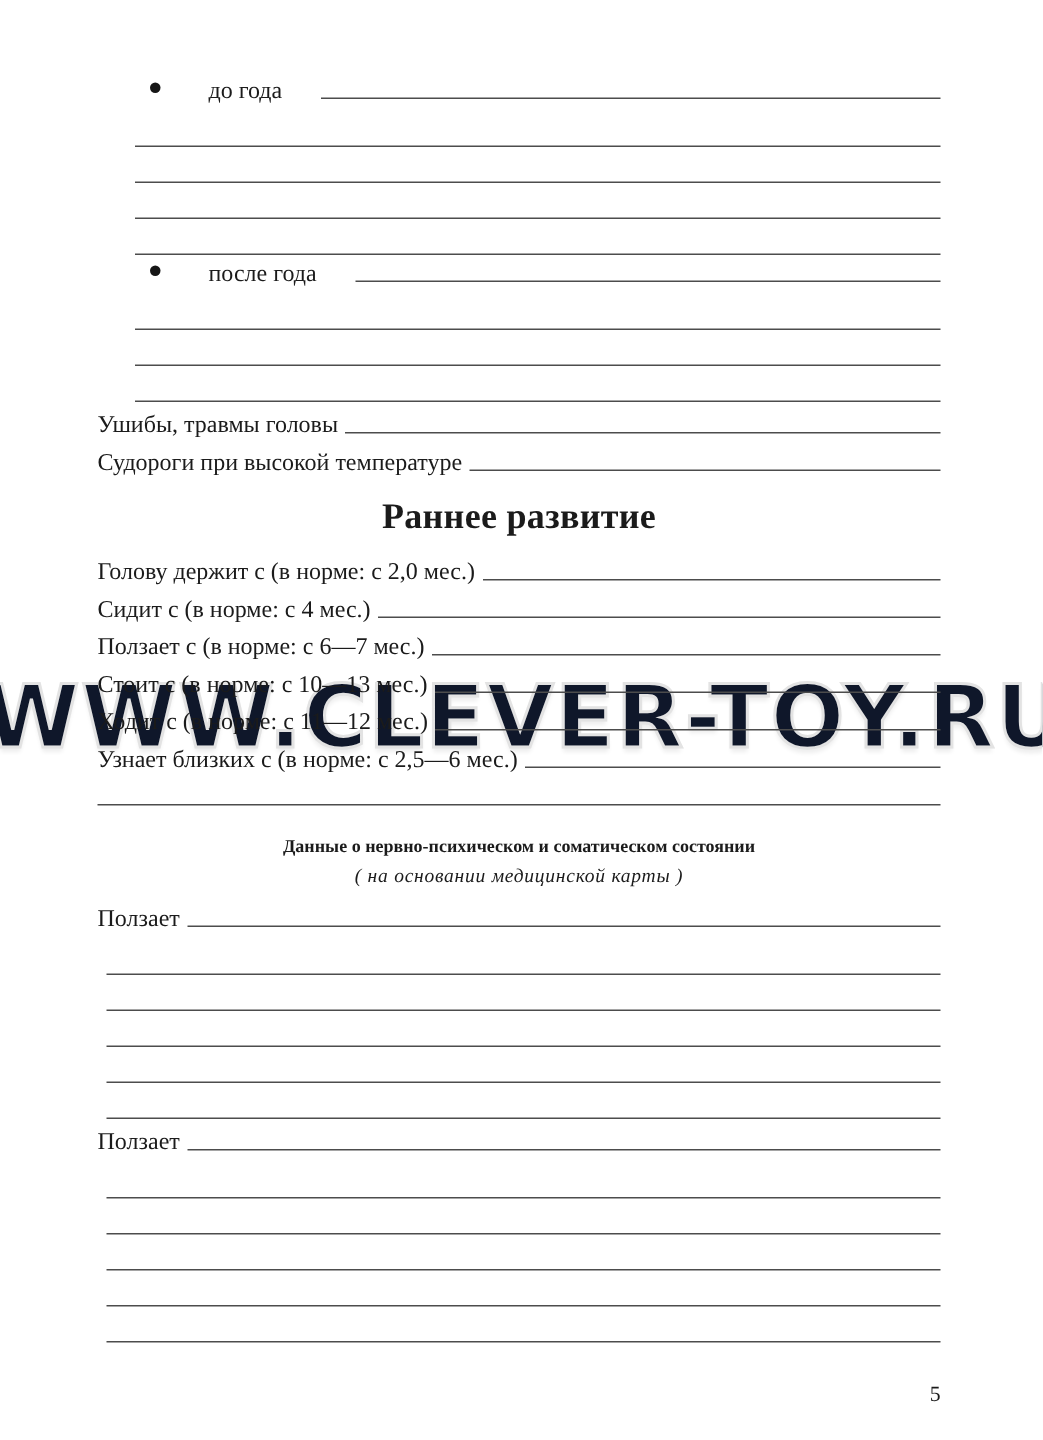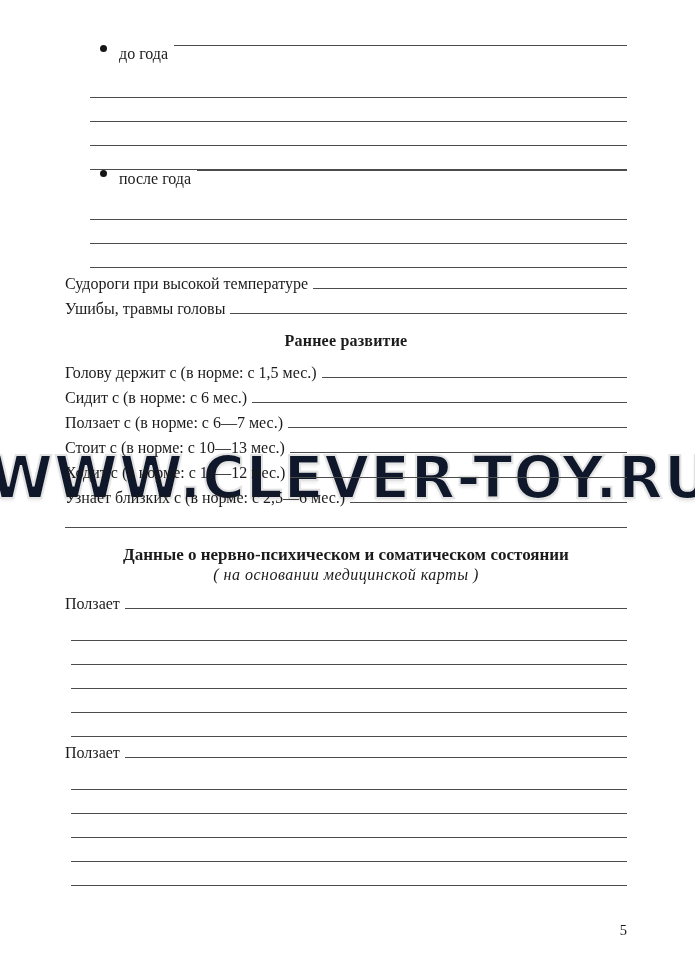--- a/index.html
+++ b/index.html
@@ -15,43 +15,43 @@
   }
   .content {
     position:absolute; left:65px; right:68px; top:45px;
     z-index:2;
   }
   
   .frow { display:flex; align-items:flex-end; height:25px; }
   .frow .lbl { white-space:nowrap; padding-right:5px; }
   .frow .fill { flex:1; border-bottom:1.2px solid #4c4c4c; margin-bottom:4px; }
   
-  .brow { display:flex; align-items:flex-start; height:25px; margin-left:35px; }
+  .brow { display:flex; align-items:flex-end; height:25px; margin-left:35px;gap:20px; }
   .brow .dot {
     width:7px; height:7px; border-radius:50%;
     background:#161616; margin-bottom:8px; margin-right:12px; flex:0 0 auto;
   }
   .brow .lbl { white-space:nowrap; padding-right:6px; }
   .brow .fill { flex:1; border-bottom:1.2px solid #4c4c4c; margin-bottom:4px; }
   
   .blank { height:24px; border-bottom:1.2px solid #4c4c4c; }
   .blank.indent { margin-left:25px; }
   .blank.small-indent { margin-left:6px; }
   .blank.gap-top { margin-top:4px; }
   
   .h1 {
-    text-align:center; font-weight:bold; font-size:16px;
+    text-align:center; font-weight:bold; font-size:24px;
     margin-top:14px; margin-bottom:7px; letter-spacing:0.2px;
   }
   .h2 {
-    text-align:center; font-weight:bold; font-size:17px;
+    text-align:center; font-weight:bold; font-size:12px;
     margin-top:13px; line-height:20px;
   }
   .h2sub {
-    text-align:center; font-style:italic; font-size:16px;
+    text-align:center; font-style:italic; font-size:13px;
     line-height:20px; margin-bottom:3px; letter-spacing:0.5px;
   }
   .watermark {
     position:absolute; left:36px; right:30px; top:450px; height:56px;
     z-index:1;
     display:flex; align-items:center; justify-content:center;
     font-family:"DejaVu Sans", sans-serif;
     font-weight:bold; font-size:58px; letter-spacing:1px;
     color:#0f172a;
     -webkit-text-stroke:2px #e3e3e3;
@@ -86,36 +86,36 @@
     <div class="brow" style="height:22px;">
       <span class="dot"></span>
       <span class="lbl">после года</span>
       <span class="fill"></span>
     </div>
     <div class="blank indent gap-top"></div>
     <div class="blank indent"></div>
     <div class="blank indent"></div>
 
     <div class="frow">
-      <span class="lbl">Судороги при высокой температуре</span>
+      <span class="lbl">Ушибы, травмы головы</span>
       <span class="fill"></span>
     </div>
     <div class="frow">
-      <span class="lbl">Ушибы, травмы головы</span>
+      <span class="lbl">Судороги при высокой температуре</span>
       <span class="fill"></span>
     </div>
 
     <div class="h1">Раннее развитие</div>
 
     <div class="frow">
-      <span class="lbl">Голову держит с (в норме: с 1,5 мес.)</span>
+      <span class="lbl">Голову держит с (в норме: с 2,0 мес.)</span>
       <span class="fill"></span>
     </div>
     <div class="frow">
-      <span class="lbl">Сидит с (в норме: с 6 мес.)</span>
+      <span class="lbl">Сидит с (в норме: с 4 мес.)</span>
       <span class="fill"></span>
     </div>
     <div class="frow">
       <span class="lbl">Ползает с (в норме: с 6—7 мес.)</span>
       <span class="fill"></span>
     </div>
     <div class="frow">
       <span class="lbl">Стоит с (в норме: с 10—13 мес.)</span>
       <span class="fill"></span>
     </div>

